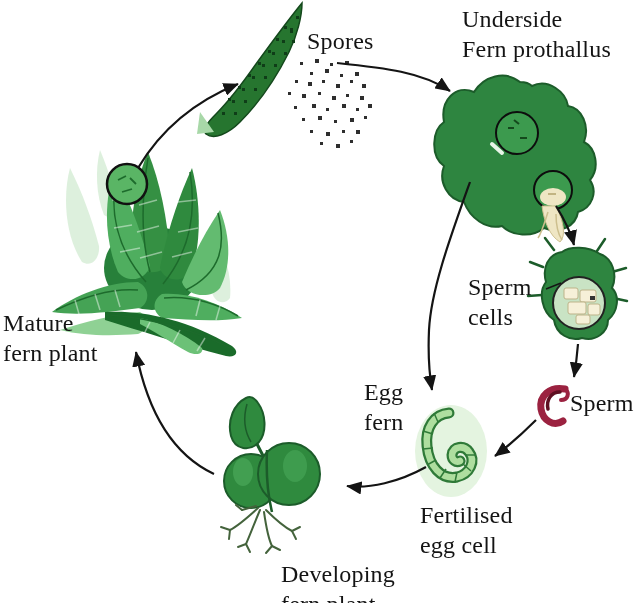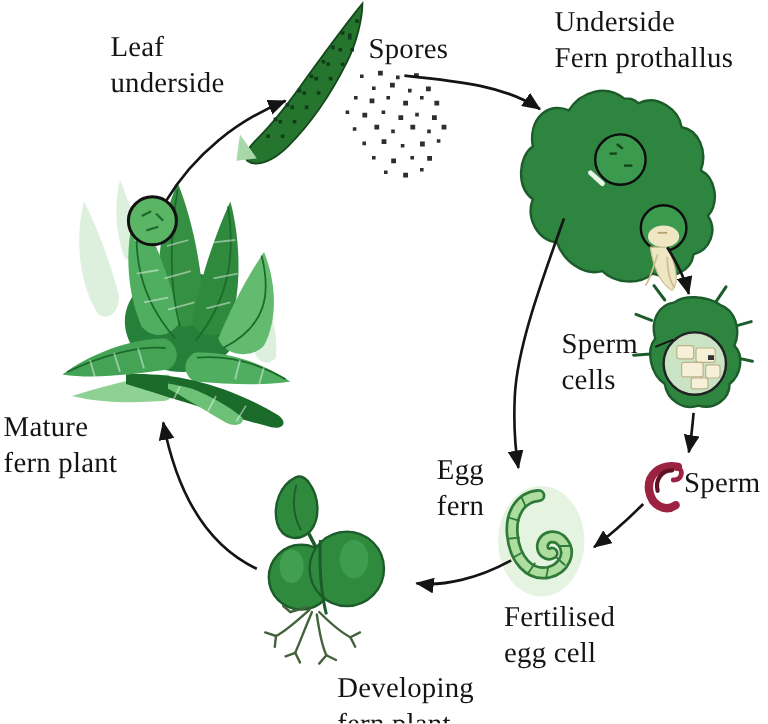--- a/index.html
+++ b/index.html
@@ -13,21 +13,21 @@
     white-space:pre-line;letter-spacing:.2px;z-index:5;
   }
   #lbl-leaf-underside{left:92px;top:25px;}
   #lbl-spores{left:307px;top:26px;}
   #lbl-prothallus{left:462px;top:4px;}
   #lbl-sperm-cells{left:468px;top:272px;}
   #lbl-sperm{left:570px;top:388px;}
   #lbl-egg-cells{left:364px;top:377px;}
   #lbl-fertilised{left:420px;top:489px;margin-top:11px;}
   #lbl-developing{left:281px;top:559px;}
-  #lbl-mature{left:3px;top:308px;margin-top:33px;}
+  #lbl-mature{left:3px;top:308px;}
 </style>
 </head>
 <body>
 
 <div class="canvas">
 
   <svg width="640" height="603" viewBox="0 0 640 603">
     <defs>
       <marker id="ah" markerWidth="7" markerHeight="6" refX="6.6" refY="3" orient="auto">
         <path d="M0,0 L7,3 L0,6 Z" fill="#141414"></path>
@@ -198,22 +198,20 @@
       <path d="M556,206 C566,222 571,233 574,245" marker-end="url(#ah)"></path>
       <path d="M578,344 C577,356 576,365 574,377" marker-end="url(#ah)"></path>
       <path d="M536,420 C521,435 507,447 495,456" marker-end="url(#ah)"></path>
       <path d="M470,182 C450,238 431,290 429,330 C428,352 429,372 432,390" marker-end="url(#ah)"></path>
       <path d="M426,467 C399,482 369,489 347,486" marker-end="url(#ah)"></path>
       <path d="M214,474 C180,458 150,424 136,352" marker-end="url(#ah)"></path>
       <path d="M546,289 L561,283" stroke-width="1.5"></path>
     </g>
   </svg>
 
-  <div class="lbl" id="lbl-leaf-underside">Leaf
-underside</div>
   <div class="lbl" id="lbl-spores">Spores</div>
   <div class="lbl" id="lbl-prothallus">Underside
 Fern prothallus</div>
   <div class="lbl" id="lbl-sperm-cells">Sperm
 cells</div>
   <div class="lbl" id="lbl-sperm">Sperm</div>
   <div class="lbl" id="lbl-egg-cells">Egg
 fern</div>
   <div class="lbl" id="lbl-fertilised">Fertilised
 egg cell</div>

